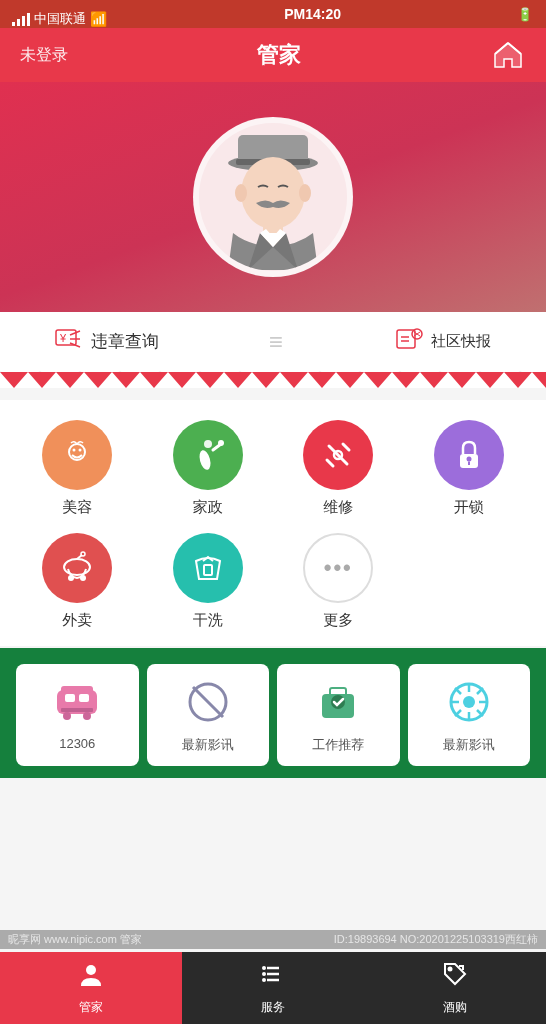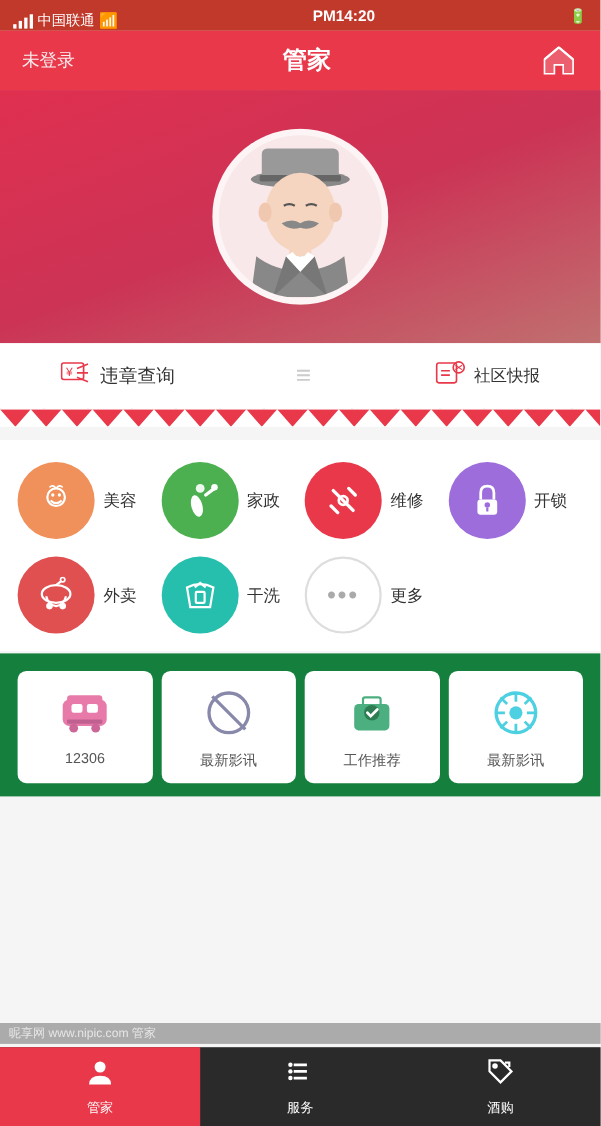--- a/index.html
+++ b/index.html
@@ -141,21 +141,21 @@
       padding: 20px 16px 16px;
       margin-top: 12px;
     }
     .services-grid {
       display: grid;
       grid-template-columns: repeat(4, 1fr);
       gap: 16px 8px;
     }
     .service-item {
       display: flex;
-      flex-direction: row;
+      flex-direction: column;
       align-items: center;
       gap: 8px;
     }
     .service-icon {
       width: 70px;
       height: 70px;
       border-radius: 50%;
       display: flex;
       align-items: center;
       justify-content: center;
@@ -517,20 +517,21 @@
         </svg>
       </div>
       <span class="feature-label">最新影讯</span>
     </div>
 
   </div>
 </div>
 
 <div class="watermark">
   <span>昵享网 www.nipic.com 管家</span>
+  <span>ID:19893694 NO:20201225103319西红柿</span>
 </div>
 
 <div class="tab-bar">
 
   <div class="tab-item active">
     <div class="tab-icon">
       <svg width="28" height="28" viewBox="0 0 28 28" fill="white">
         <circle cx="14" cy="10" r="5" fill="white"></circle>
         <path d="M4 26 Q4 18 14 18 Q24 18 24 26" fill="white"></path>
       </svg>

